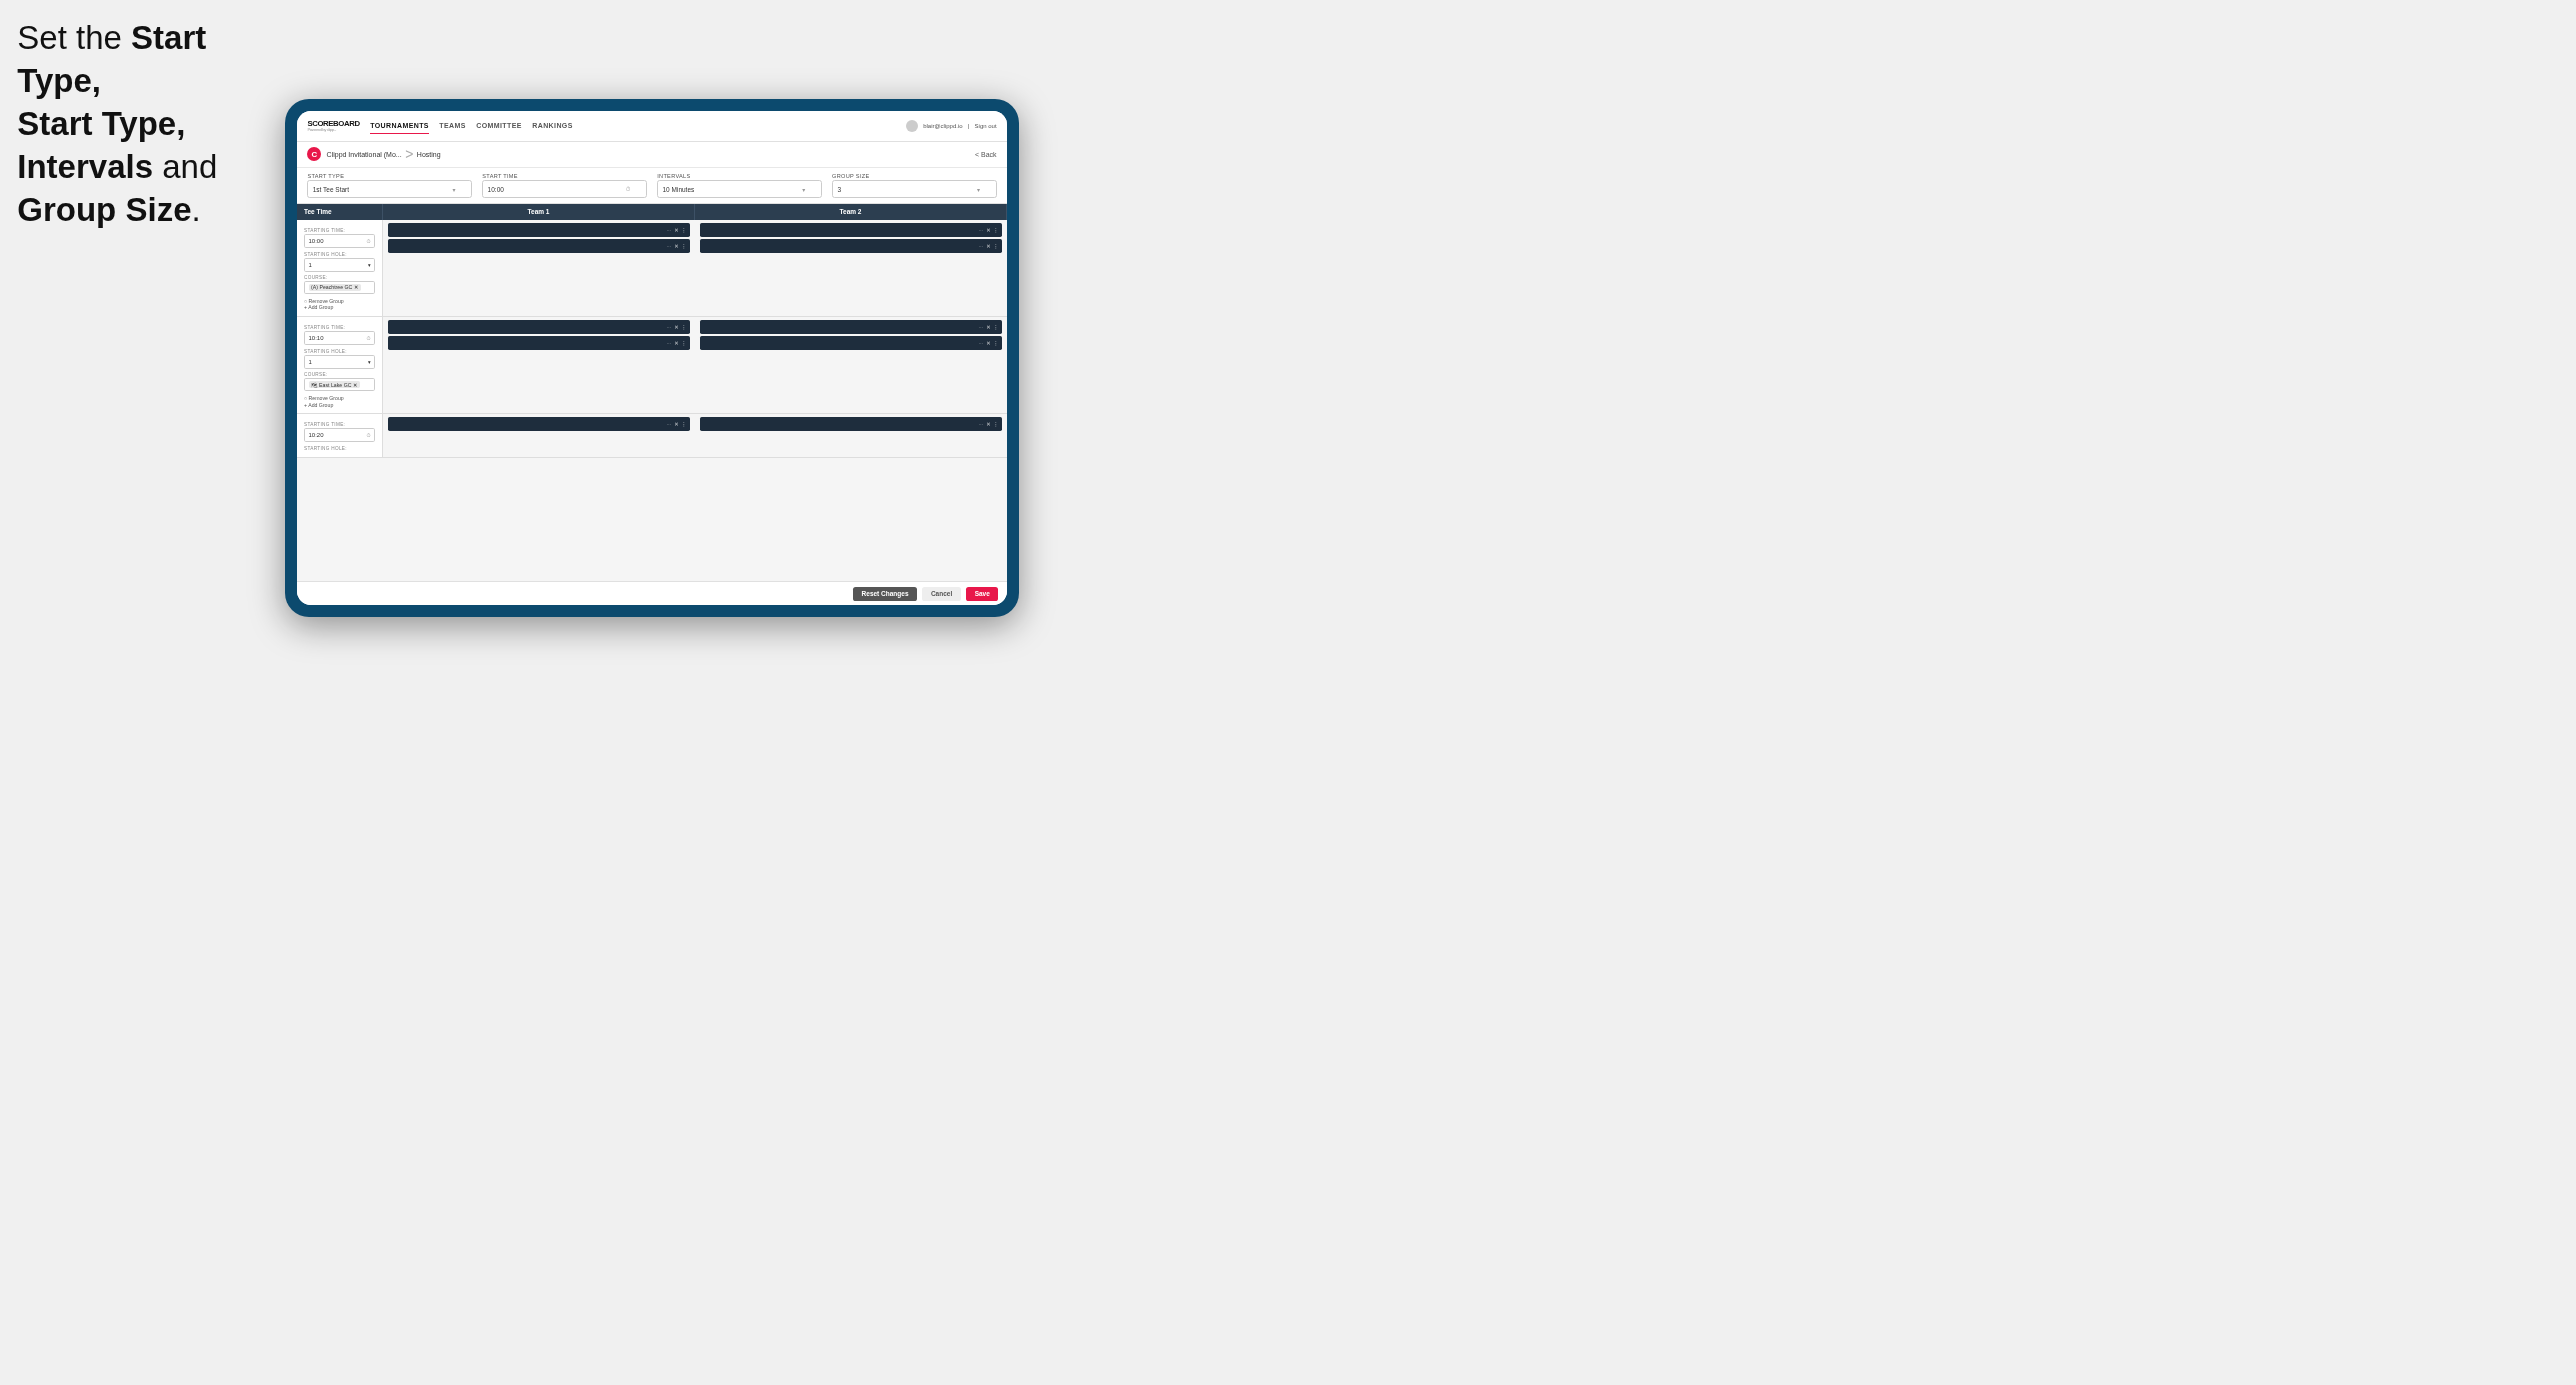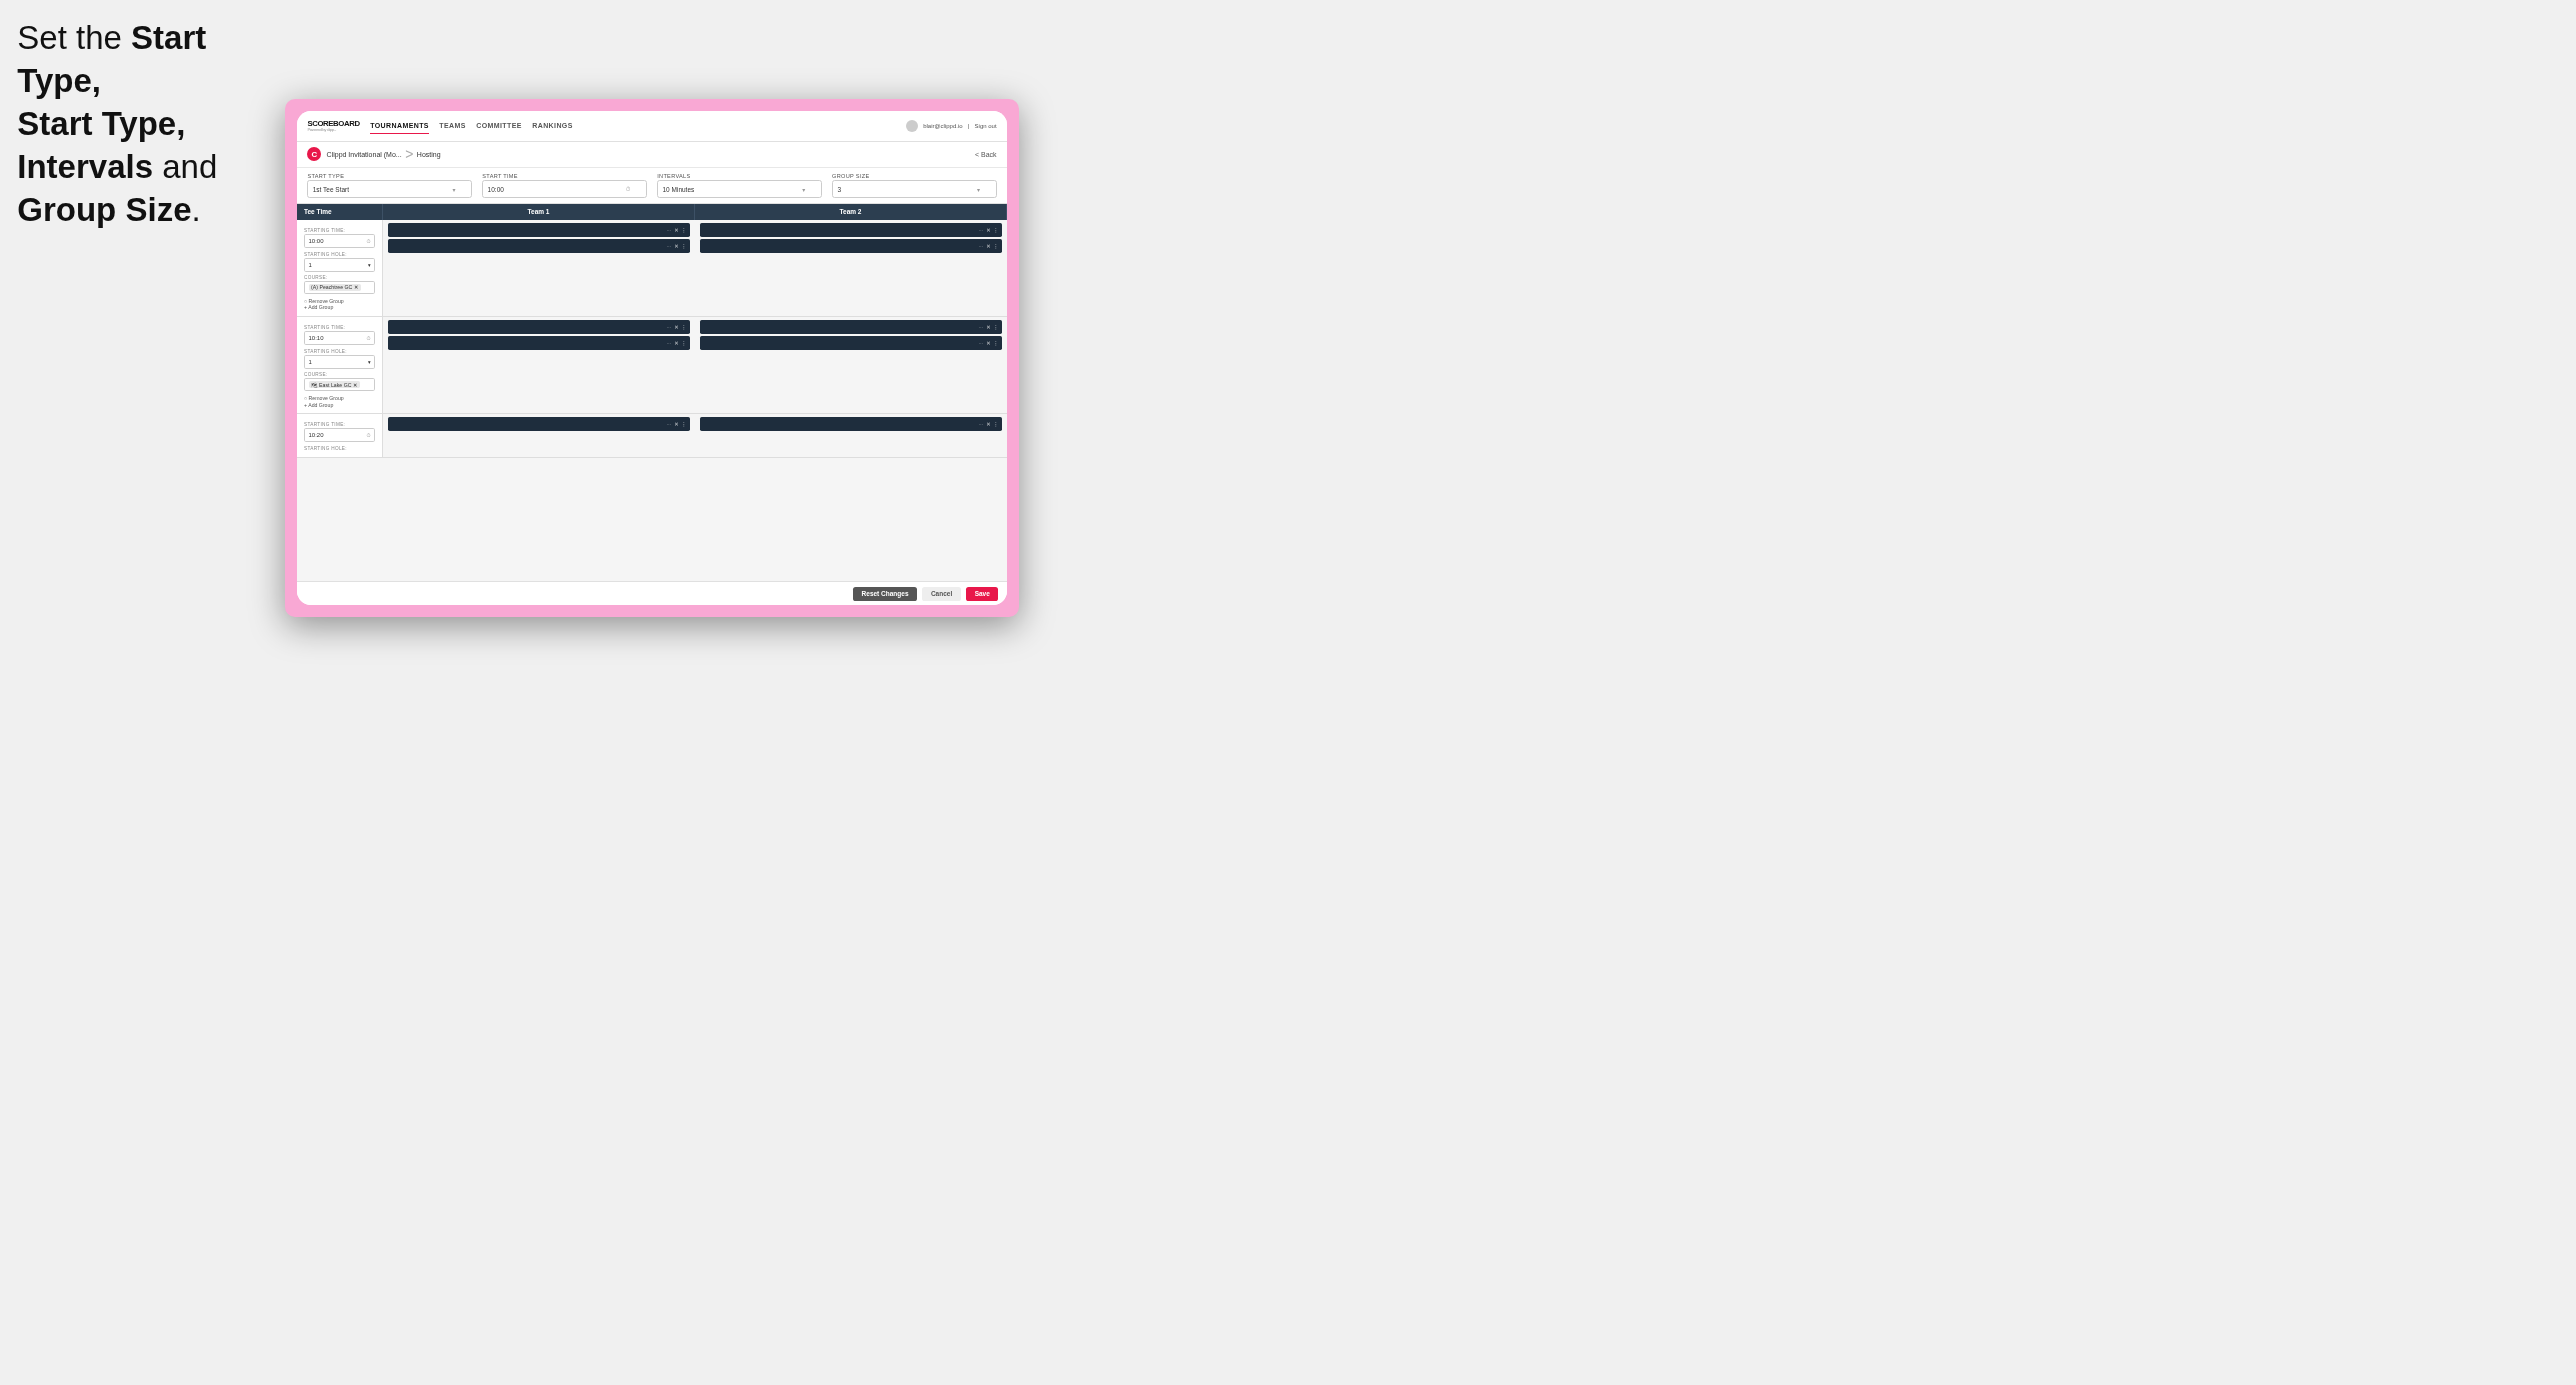--- a/index.html
+++ b/index.html
@@ -35,22 +35,22 @@
       pointer-events: none;
     }
 
     
     .tablet-outer {
       position: absolute;
       left: 285px;
       top: 99px;
       width: 734px;
       height: 518px;
-      background: #f9a8d4;
-      border-radius: 10px;
+      background: #0c4a6e;
+      border-radius: 24px;
       padding: 12px;
       box-shadow: 0 8.6px 35px rgba(0,0,0,0.4);
     }
 
     .tablet-inner {
       width: 100%;
       height: 100%;
       background: #fff;
       border-radius: 14px;
       overflow: hidden;

